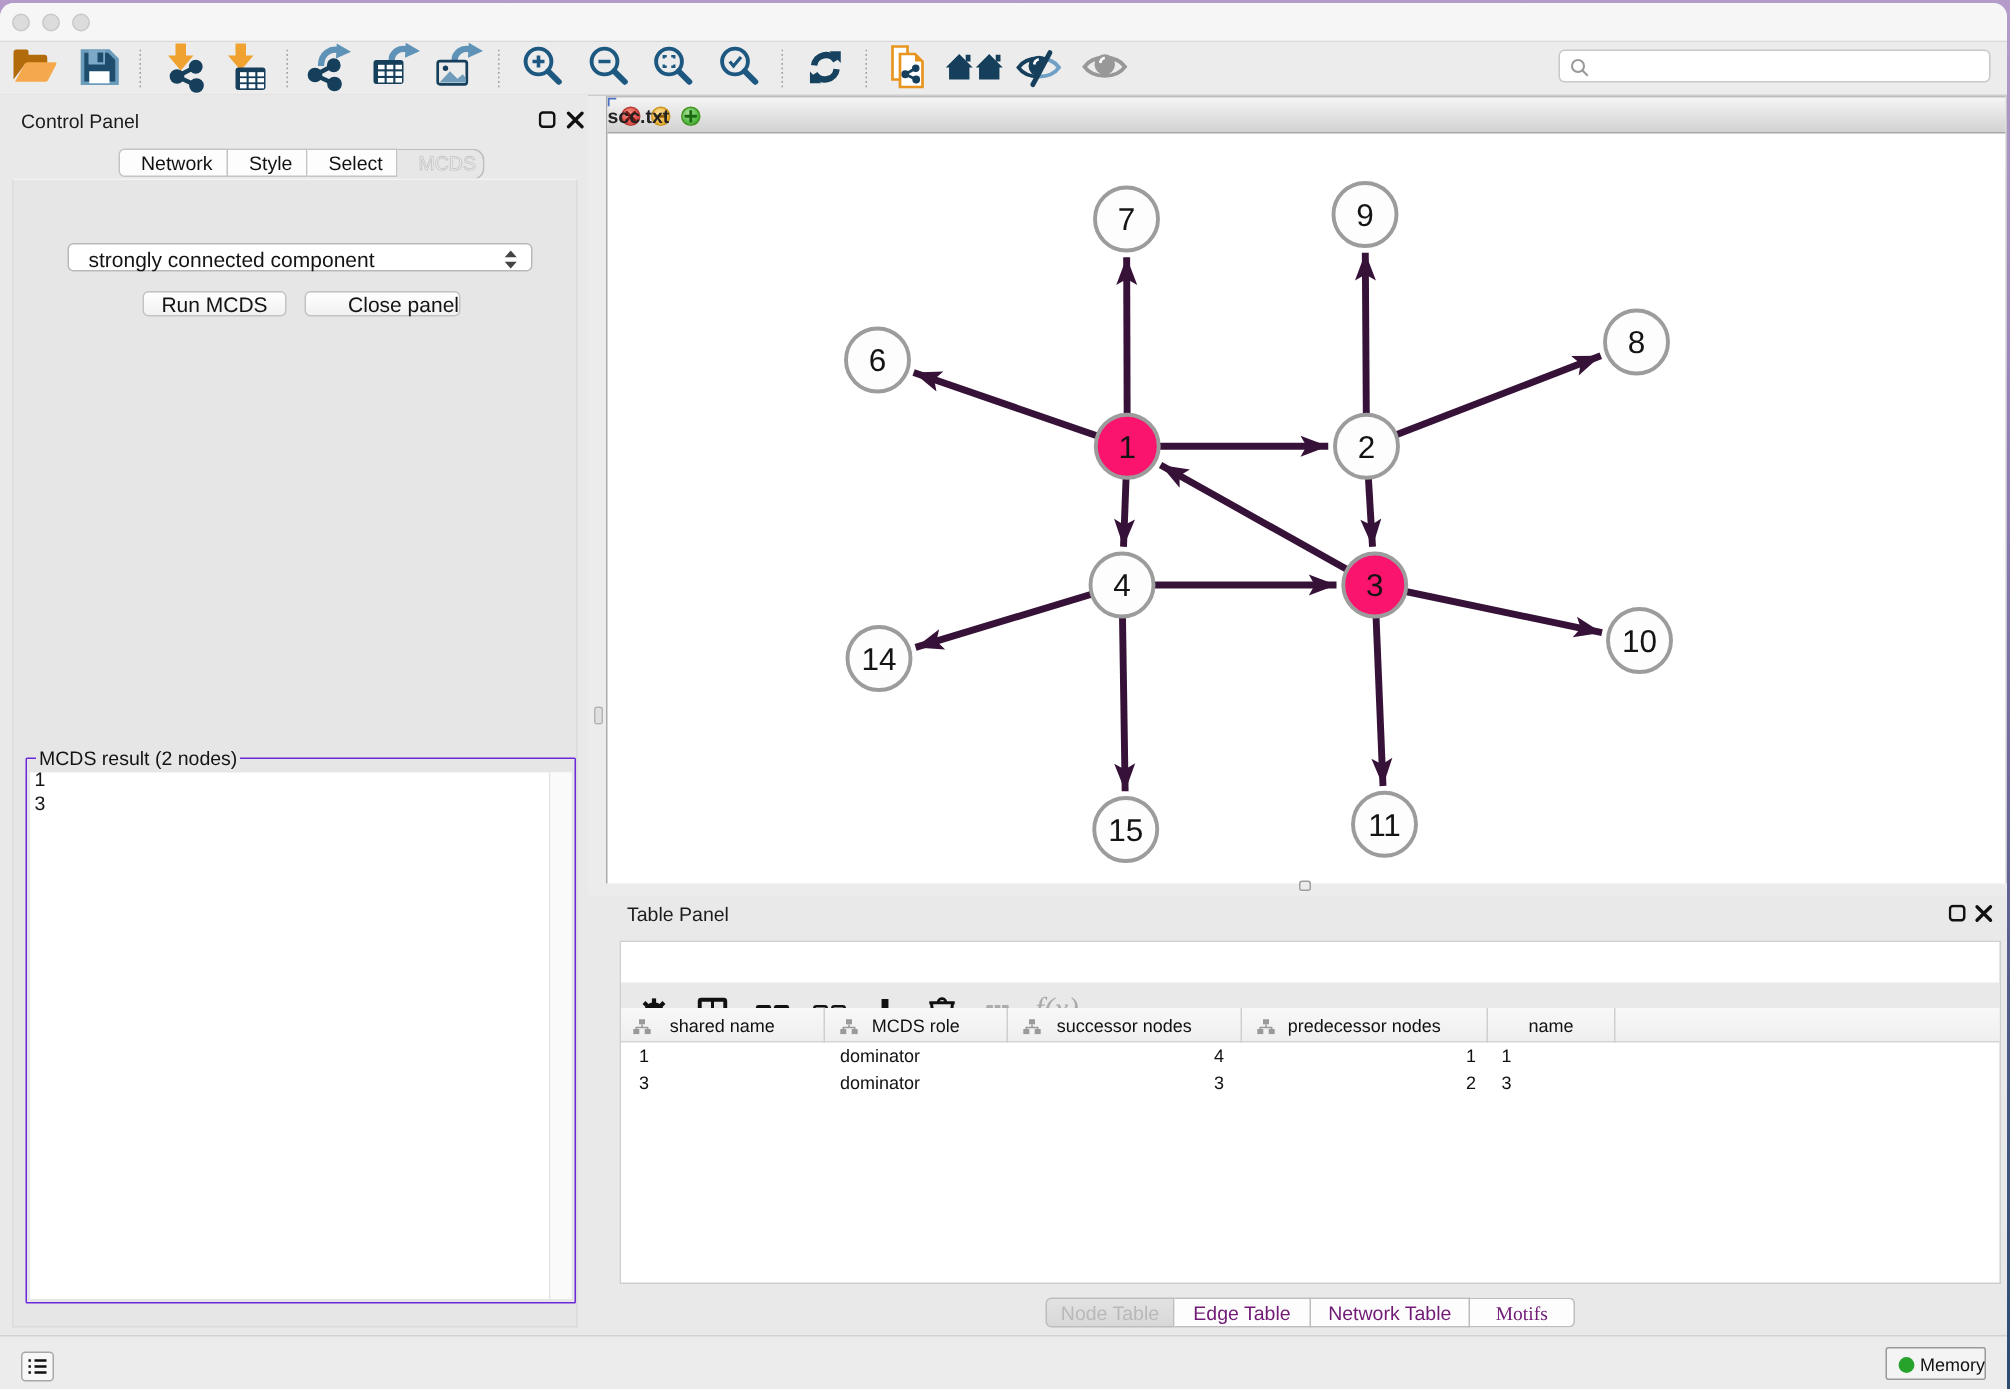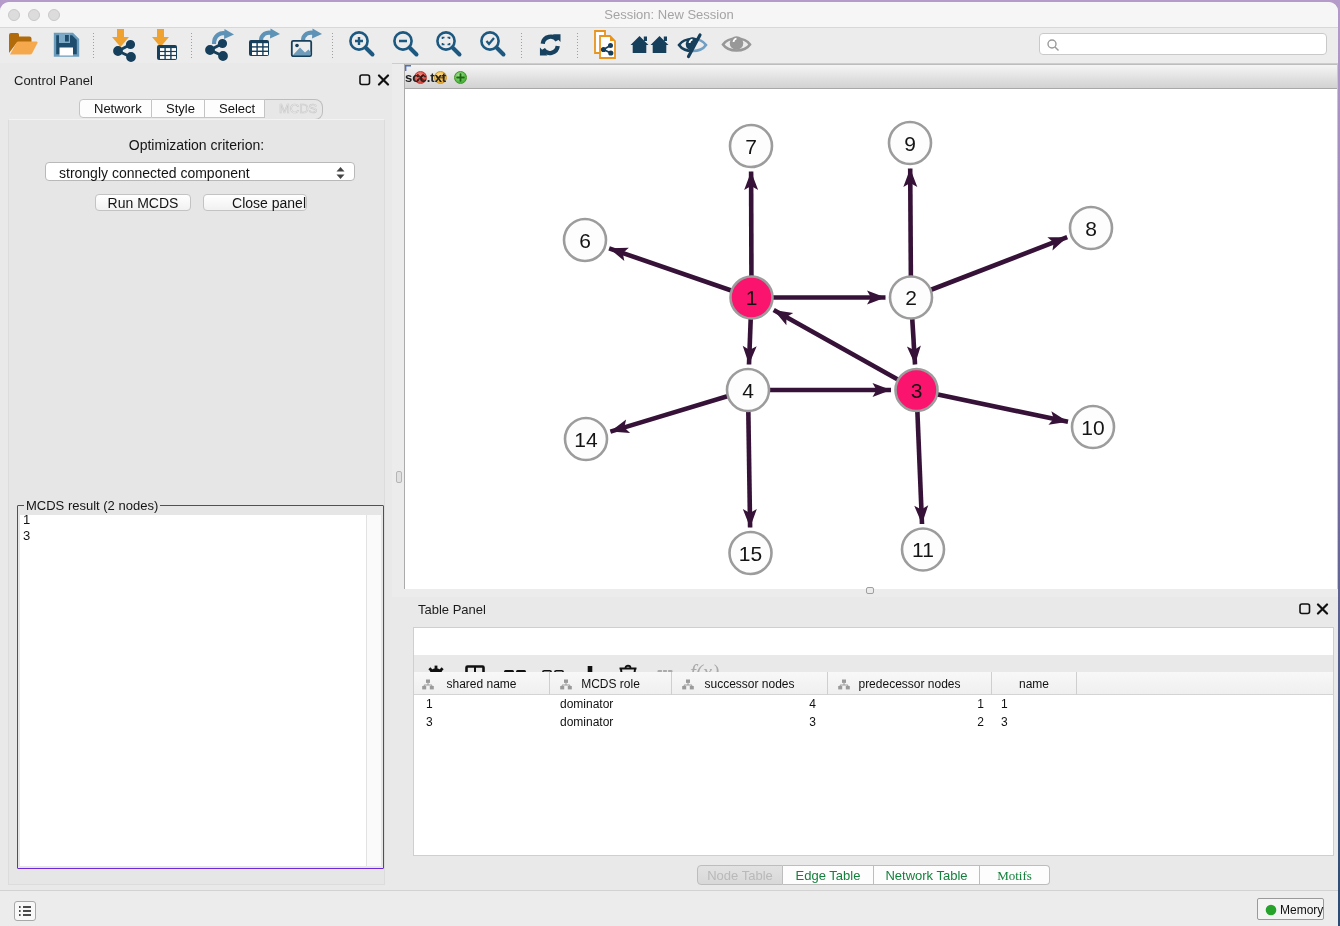--- a/index.html
+++ b/index.html
@@ -32,34 +32,33 @@
   .mdot { position:absolute; top:6px; width:13px; height:13px; border-radius:50%; }
   
   #tpanel { position:absolute; left:392px; top:595px; width:946px; height:293px; background:#e9e9e9; }
   #tptitle { position:absolute; left:26px; top:5px; font-size:13px; color:#1c1c1c; }
   #tbox { position:absolute; left:21px; top:30px; width:921px; height:229px; background:#fff; border:1px solid #cfcfcf; }
   #ttoolbar { position:absolute; left:0; top:0; width:100%; height:39px; background:#e9e9e9; border-bottom:1px solid #dadada;margin-top:27px; }
   #thead { position:absolute; left:0; top:44px; width:100%; height:23px; background:linear-gradient(#f8f8f8,#efefef); border-bottom:1px solid #d4d4d4; font-size:12px; color:#111; }
   .hcell { position:absolute; top:0; height:23px; border-right:1px solid #cfcfcf; text-align:center; line-height:24px; }
   .trow { position:absolute; font-size:12px; color:#111; height:18px; line-height:18px; }
   
-  .btab { position:absolute; top:0; height:20px; line-height:19px; font-size:13px; color:#15803d; background:#fdfdfd; border:1px solid #bdbdbd; border-left:none; text-align:center; }
+  .btab { position:absolute; top:0; height:20px; line-height:19px; font-size:13px; color:#701a75; background:#fdfdfd; border:1px solid #bdbdbd; border-left:none; text-align:center; }
   
   #statusbar { position:absolute; left:0; top:888px; width:1338px; height:36px; background:#ececec; border-top:1px solid #d2d2d2; }
   #membtn { position:absolute; left:1257px; top:7px; width:67px; height:22px; background:#f4f4f4; border:1px solid #9a9a9a; border-radius:2px; font-size:12px; color:#111; }
   #listbtn { position:absolute; left:14px; top:10px; width:22px; height:20px; background:#f8f8f8; border:1px solid #a8a8a8; border-radius:3px; }
 </style>
 </head>
 <body>
 <div id="win">
   <div id="titlebar">
     <div class="tdot" style="left:8px;"></div>
     <div class="tdot" style="left:28px;"></div>
     <div class="tdot" style="left:48px;"></div>
-    <div id="wtitle">Session: New Session</div>
   </div>
   <div id="toolbar">
     <svg class="ticon" style="left:6px" width="33" height="33" viewBox="0 0 33 33">
       <path d="M3,25 L3,7 Q3,5 5,5 L11.5,5 Q13,5 13,6.5 L13,8.5 L23.5,8.5 Q25.5,8.5 25.5,10.5 L25.5,15 L10.5,15 L3,25 Z" fill="#b26b0b"></path>
       <path d="M4,26.5 L10.5,14.5 Q11,13.5 12.5,13.5 L30.5,13.5 Q32,13.5 31.5,15 L26,25.5 Q25.5,26.5 24,26.5 Z" fill="#f6a94c"></path>
     </svg>
     <svg class="ticon" style="left:50px" width="33" height="33" viewBox="0 0 33 33">
       <path d="M5,6 h17.5 l5.5,5.5 v16 H5 z" fill="#1d4c6c" stroke="#6b9cbc" stroke-width="2.4"></path>
       <rect x="9" y="5.5" width="11" height="9.5" fill="#7ba9c6"></rect>
         <rect x="15" y="7" width="3.8" height="6.5" fill="#1d4c6c"></rect>
@@ -220,21 +219,20 @@
     <svg class="abs" style="left:377px;top:11px" width="13" height="12" viewBox="0 0 13 12">
         <path d="M2,1.5 L11,10.5 M11,1.5 L2,10.5" stroke="#111" stroke-width="2.2" stroke-linecap="round"></path>
       </svg>
     <div class="tabrow" style="left:79px;top:36px">
       <div class="tab first" style="width:73px">Network</div>
       <div class="tab" style="width:53px">Style</div>
       <div class="tab" style="width:60px">Select</div>
       <div class="tab sel" style="width:58px">MCDS</div>
     </div>
     <div id="cpcontent">
-      <div class="abs" style="left:0;top:17px;width:100%;text-align:center;font-size:14px;color:#141414">Optimization criterion:</div>
       <div class="abs" style="left:36px;top:42px;width:310px;height:19px;background:#fff;border:1px solid #b9b9b9;border-radius:4px;">
         <div class="abs" style="left:13px;top:2px;font-size:14px;color:#141414">strongly connected component</div>
         <svg class="abs" style="right:8px;top:3px" width="11" height="14" viewBox="0 0 11 14">
             <path d="M5.5,1 L9.5,5.5 H1.5 z" fill="#444"></path>
             <path d="M5.5,13 L1.5,8.5 H9.5 z" fill="#444"></path>
           </svg>
       </div>
       <div class="abs" style="left:86px;top:74px;width:96px;height:17px;background:linear-gradient(#ffffff,#f1f1f1);border:1px solid #c3c3c3;border-radius:4px;text-align:center;line-height:16px;font-size:14px;color:#141414">Run MCDS</div>
       <div class="abs" style="left:194px;top:74px;width:104px;height:17px;background:linear-gradient(#ffffff,#f1f1f1);border:1px solid #c3c3c3;border-radius:4px;text-align:right;line-height:16px;font-size:14px;color:#141414">Close panel</div>
       <fieldset class="abs" style="left:8px;top:378px;width:367px;height:371px;border:1px solid #6d28d9;border-radius:1px;">

